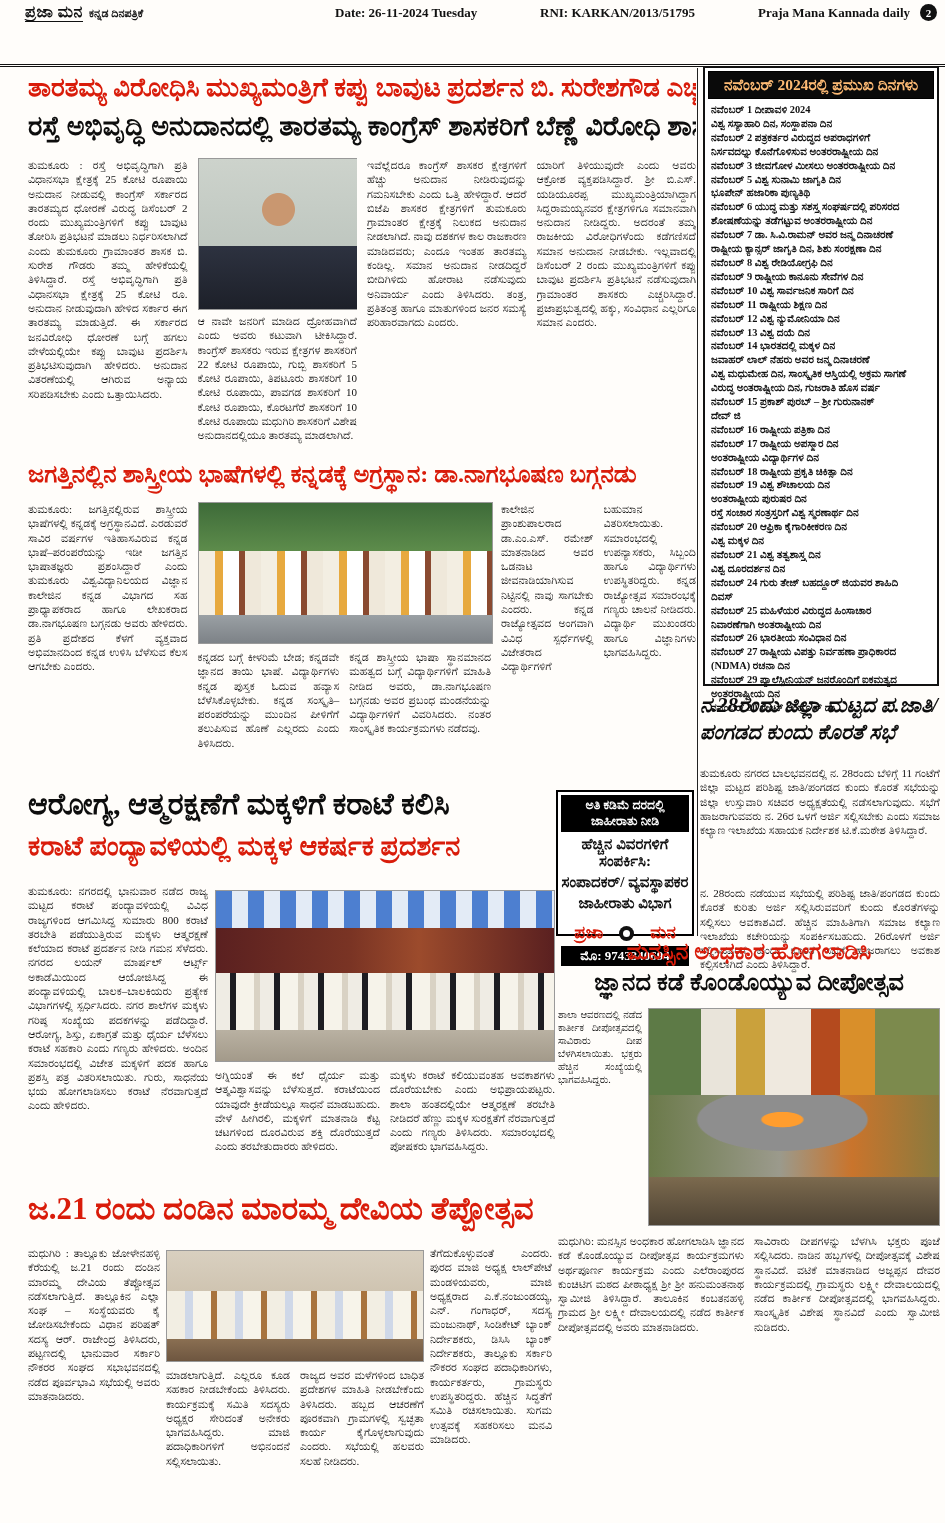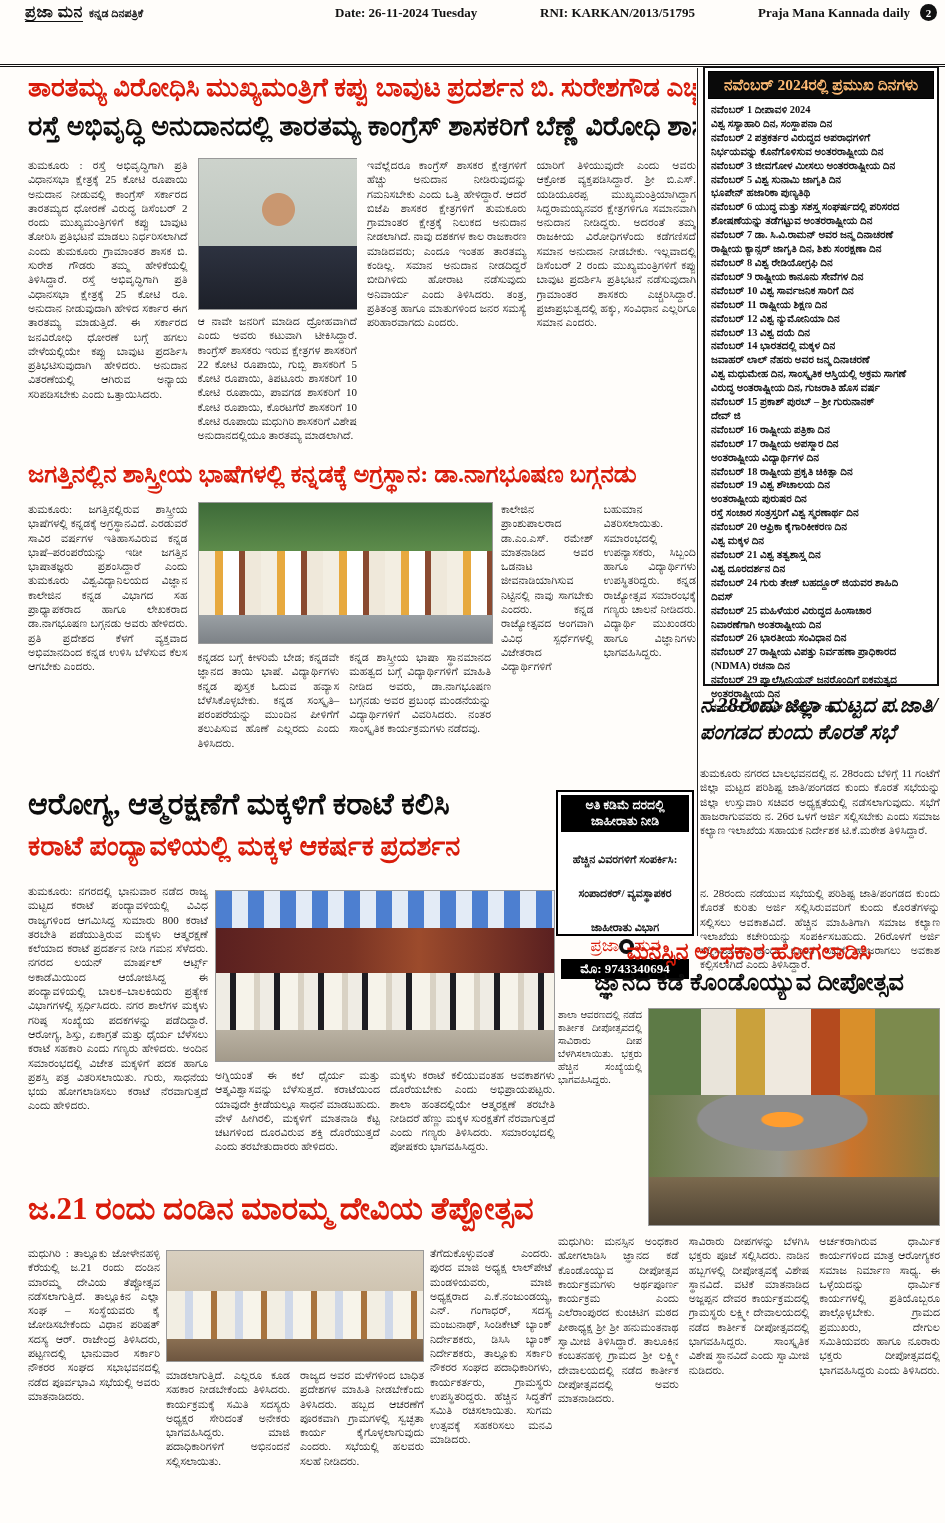--- a/index.html
+++ b/index.html
@@ -24,22 +24,22 @@
   .twocol{column-count:2;column-gap:10px;}
   
   .daysbox{border:2px solid #111;background:#fff;padding:3px;}
   .daysbanner{background:#0a0a0a;color:#fdba74;font-weight:bold;font-size:15.5px;
               text-align:center;padding:4px 2px;border:1px solid #000;}
   .dayline{font-size:10.4px;font-weight:bold;line-height:13.9px;white-space:nowrap;overflow:hidden;}
   .dayslist{padding:4px 3px 0 3px;}
   
   .adbox{border:2px solid #000;background:#fff;padding:3px;text-align:center;}
   .adbanner{background:#000;color:#fff;font-weight:bold;font-size:12.5px;line-height:1.25;padding:3px 1px;}
-  .adsmall{font-size:11px;font-weight:bold;margin-top:21px;}
-  .adbrand{color:#d91c0a;font-weight:normal;font-size:17px;display:flex;align-items:center;justify-content:center;gap:0;margin-top:2px;}
+  .adsmall{font-size:15px;font-weight:bold;margin-top:4px;}
+  .adbrand{color:#d91c0a;font-weight:bold;font-size:17px;display:flex;align-items:center;justify-content:center;gap:16px;margin-top:11px;}
   .adphone{background:#000;color:#fff;font-weight:bold;font-size:13px;margin-top:3px;padding:2px 0;}
   .brandicon{width:15px;height:15px;border-radius:50%;background:#111;position:relative;}
   .brandicon:after{content:"";position:absolute;left:4px;top:4px;width:7px;height:7px;border-radius:50%;background:#fff;}
   
   .photo{overflow:hidden;border:1px solid #999;}
   .strip{width:100%;}
 </style>
 </head>
 <body>
 
@@ -71,21 +71,21 @@
   <div class="col bodytxt">ಇವೆಲ್ಲೆದರೂ ಕಾಂಗ್ರೆಸ್ ಶಾಸಕರ ಕ್ಷೇತ್ರಗಳಿಗೆ ಹೆಚ್ಚು ಅನುದಾನ ನೀಡಿರುವುದನ್ನು ಗಮನಿಸಬೇಕು ಎಂದು ಒತ್ತಿ ಹೇಳಿದ್ದಾರೆ. ಆದರೆ ಬಿಜೆಪಿ ಶಾಸಕರ ಕ್ಷೇತ್ರಗಳಿಗೆ ತುಮಕೂರು ಗ್ರಾಮಾಂತರ ಕ್ಷೇತ್ರಕ್ಕೆ ನಿಲುಕದ ಅನುದಾನ ನೀಡಲಾಗಿದೆ. ನಾವು ದಶಕಗಳ ಕಾಲ ರಾಜಕಾರಣ ಮಾಡಿದವರು; ಎಂದೂ ಇಂತಹ ತಾರತಮ್ಯ ಕಂಡಿಲ್ಲ. ಸಮಾನ ಅನುದಾನ ನೀಡದಿದ್ದರೆ ಬೀದಿಗಿಳಿದು ಹೋರಾಟ ನಡೆಸುವುದು ಅನಿವಾರ್ಯ ಎಂದು ತಿಳಿಸಿದರು. ತಂತ್ರ, ಪ್ರತಿತಂತ್ರ ಹಾಗೂ ಮಾತುಗಳಿಂದ ಜನರ ಸಮಸ್ಯೆ ಪರಿಹಾರವಾಗದು ಎಂದರು.</div>
   <div class="col bodytxt">ಯಾರಿಗೆ ತಿಳಿಯುವುದೇ ಎಂದು ಅವರು ಆಕ್ರೋಶ ವ್ಯಕ್ತಪಡಿಸಿದ್ದಾರೆ. ಶ್ರೀ ಬಿ.ಎಸ್. ಯಡಿಯೂರಪ್ಪ ಮುಖ್ಯಮಂತ್ರಿಯಾಗಿದ್ದಾಗ ಸಿದ್ದರಾಮಯ್ಯನವರ ಕ್ಷೇತ್ರಗಳಿಗೂ ಸಮಾನವಾಗಿ ಅನುದಾನ ನೀಡಿದ್ದರು. ಅದರಂತೆ ತಮ್ಮ ರಾಜಕೀಯ ವಿರೋಧಿಗಳೆಂದು ಕಡೆಗಣಿಸದೆ ಸಮಾನ ಅನುದಾನ ನೀಡಬೇಕು. ಇಲ್ಲವಾದಲ್ಲಿ ಡಿಸೆಂಬರ್ 2 ರಂದು ಮುಖ್ಯಮಂತ್ರಿಗಳಿಗೆ ಕಪ್ಪು ಬಾವುಟ ಪ್ರದರ್ಶಿಸಿ ಪ್ರತಿಭಟನೆ ನಡೆಸುವುದಾಗಿ ಗ್ರಾಮಾಂತರ ಶಾಸಕರು ಎಚ್ಚರಿಸಿದ್ದಾರೆ. ಪ್ರಜಾಪ್ರಭುತ್ವದಲ್ಲಿ ಹಕ್ಕು, ಸಂವಿಧಾನ ಎಲ್ಲರಿಗೂ ಸಮಾನ ಎಂದರು.</div>
 </div>
 
 <div class="abs daysbox" style="left:703px;top:66px;width:236px;height:620px;">
   <div class="daysbanner">ನವೆಂಬರ್ 2024ರಲ್ಲಿ ಪ್ರಮುಖ ದಿನಗಳು</div>
   <div class="dayslist">
       <div class="dayline">ನವೆಂಬರ್ 1        ದೀಪಾವಳಿ 2024</div>
       <div class="dayline">ವಿಶ್ವ ಸಸ್ಯಾಹಾರಿ ದಿನ, ಸಂಸ್ಥಾಪನಾ ದಿನ</div>
       <div class="dayline">ನವೆಂಬರ್ 2     ಪತ್ರಕರ್ತರ ವಿರುದ್ಧದ ಅಪರಾಧಗಳಿಗೆ</div>
-      <div class="dayline">ನಿರ್ಭಯವನ್ನು ಕೊನೆಗೊಳಿಸುವ ಅಂತರರಾಷ್ಟ್ರೀಯ ದಿನ</div>
+      <div class="dayline">ನಿರ್ಸವದಲ್ನು ಕೊನೆಗೊಳಿಸುವ ಅಂತರರಾಷ್ಟ್ರೀಯ ದಿನ</div>
       <div class="dayline">ನವೆಂಬರ್ 3  ಜೀವಗೋಳ ಮೀಸಲು ಅಂತರರಾಷ್ಟ್ರೀಯ ದಿನ</div>
       <div class="dayline">ನವೆಂಬರ್ 5  ವಿಶ್ವ ಸುನಾಮಿ ಜಾಗೃತಿ ದಿನ</div>
       <div class="dayline">            ಭೂಪೇನ್ ಹಜಾರಿಕಾ ಪುಣ್ಯತಿಥಿ</div>
       <div class="dayline">ನವೆಂಬರ್ 6  ಯುದ್ಧ ಮತ್ತು ಸಶಸ್ತ್ರ ಸಂಘರ್ಷದಲ್ಲಿ ಪರಿಸರದ</div>
       <div class="dayline">ಶೋಷಣೆಯನ್ನು ತಡೆಗಟ್ಟುವ ಅಂತರರಾಷ್ಟ್ರೀಯ ದಿನ</div>
       <div class="dayline">ನವೆಂಬರ್ 7  ಡಾ. ಸಿ.ವಿ.ರಾಮನ್ ಅವರ ಜನ್ಮ ದಿನಾಚರಣೆ</div>
       <div class="dayline">ರಾಷ್ಟ್ರೀಯ ಕ್ಯಾನ್ಸರ್ ಜಾಗೃತಿ ದಿನ, ಶಿಶು ಸಂರಕ್ಷಣಾ ದಿನ</div>
       <div class="dayline">ನವೆಂಬರ್ 8  ವಿಶ್ವ ರೇಡಿಯೋಗ್ರಫಿ ದಿನ</div>
       <div class="dayline">ನವೆಂಬರ್ 9  ರಾಷ್ಟ್ರೀಯ ಕಾನೂನು ಸೇವೆಗಳ ದಿನ</div>
       <div class="dayline">ನವೆಂಬರ್ 10  ವಿಶ್ವ ಸಾರ್ವಜನಿಕ ಸಾರಿಗೆ ದಿನ</div>
@@ -186,21 +186,20 @@
 
 <div class="abs photo" style="left:648px;top:1008px;width:292px;height:218px;">
   <div class="strip" style="height:40%;background:linear-gradient(90deg,#5d7a46 0 18%,#e9e4da 18% 30%,#caa13c 30% 40%,#efe9df 40% 56%,#b44a1e 56% 66%,#d98f2a 66% 78%,#7c8a4d 78% 100%);"></div>
   <div class="strip" style="height:38%;background:radial-gradient(ellipse at 46% 30%, #ff9d2e 0 9%, #8e8e8e 10% 38%, rgba(0,0,0,0) 39%),linear-gradient(90deg,#6b7a4a,#9b9a8c 45%,#c9742c 70%,#8a7a3e);"></div>
   <div class="strip" style="height:22%;background:linear-gradient(180deg,#7c6a4e,#4e4334);"></div>
 </div>
 
 <div class="abs cols" style="left:558px;top:1234px;width:382px;height:282px;justify-content:flex-end;">
   <div class="col bodytxt">ಮಧುಗಿರಿ: ಮನಸ್ಸಿನ ಅಂಧಕಾರ ಹೋಗಲಾಡಿಸಿ ಜ್ಞಾನದ ಕಡೆ ಕೊಂಡೊಯ್ಯುವ ದೀಪೋತ್ಸವ ಕಾರ್ಯಕ್ರಮಗಳು ಅರ್ಥಪೂರ್ಣ ಕಾರ್ಯಕ್ರಮ ಎಂದು ಎಲೆರಾಂಪುರದ ಕುಂಚಿಟಿಗ ಮಠದ ಪೀಠಾಧ್ಯಕ್ಷ ಶ್ರೀ ಶ್ರೀ ಹನುಮಂತನಾಥ ಸ್ವಾಮೀಜಿ ತಿಳಿಸಿದ್ದಾರೆ. ತಾಲೂಕಿನ ಕಂಬತನಹಳ್ಳಿ ಗ್ರಾಮದ ಶ್ರೀ ಲಕ್ಷ್ಮೀ ದೇವಾಲಯದಲ್ಲಿ ನಡೆದ ಕಾರ್ತೀಕ ದೀಪೋತ್ಸವದಲ್ಲಿ ಅವರು ಮಾತನಾಡಿದರು.</div>
   <div class="col bodytxt">ಸಾವಿರಾರು ದೀಪಗಳನ್ನು ಬೆಳಗಿಸಿ ಭಕ್ತರು ಪೂಜೆ ಸಲ್ಲಿಸಿದರು. ನಾಡಿನ ಹಬ್ಬಗಳಲ್ಲಿ ದೀಪೋತ್ಸವಕ್ಕೆ ವಿಶೇಷ ಸ್ಥಾನವಿದೆ. ವಟಿಕೆ ಮಾತನಾಡಿದ ಅಜ್ಜಪ್ಪನ ದೇವರ ಕಾರ್ಯಕ್ರಮದಲ್ಲಿ ಗ್ರಾಮಸ್ಥರು ಲಕ್ಷ್ಮೀ ದೇವಾಲಯದಲ್ಲಿ ನಡೆದ ಕಾರ್ತೀಕ ದೀಪೋತ್ಸವದಲ್ಲಿ ಭಾಗವಹಿಸಿದ್ದರು. ಸಾಂಸ್ಕೃತಿಕ ವಿಶೇಷ ಸ್ಥಾನವಿದೆ ಎಂದು ಸ್ವಾಮೀಜಿ ನುಡಿದರು.</div>
-  <div class="col bodytxt">ಅರ್ಚಕರಾಗಿರುವ ಧಾರ್ಮಿಕ ಕಾರ್ಯಗಳಿಂದ ಮಾತ್ರ ಆರೋಗ್ಯಕರ ಸಮಾಜ ನಿರ್ಮಾಣ ಸಾಧ್ಯ. ಈ ಒಳ್ಳೆಯದನ್ನು ಧಾರ್ಮಿಕ ಕಾರ್ಯಗಳಲ್ಲಿ ಪ್ರತಿಯೊಬ್ಬರೂ ಪಾಲ್ಗೊಳ್ಳಬೇಕು. ಗ್ರಾಮದ ಪ್ರಮುಖರು, ದೇಗುಲ ಸಮಿತಿಯವರು ಹಾಗೂ ನೂರಾರು ಭಕ್ತರು ದೀಪೋತ್ಸವದಲ್ಲಿ ಭಾಗವಹಿಸಿದ್ದರು ಎಂದು ತಿಳಿಸಿದರು.</div>
 </div>
 
 <div class="abs h-red" style="left:28px;top:1192px;width:612px;height:42px;font-size:31px;white-space:nowrap;">ಜ.21 ರಂದು ದಂಡಿನ ಮಾರಮ್ಮ ದೇವಿಯ ತೆಪ್ಪೋತ್ಸವ</div>
 
 <div class="abs bodytxt" style="left:28px;top:1246px;width:132px;height:270px;">ಮಧುಗಿರಿ : ತಾಲ್ಲೂಕು ಜೋಳೇನಹಳ್ಳಿ ಕೆರೆಯಲ್ಲಿ ಜ.21 ರಂದು ದಂಡಿನ ಮಾರಮ್ಮ ದೇವಿಯ ತೆಪ್ಪೋತ್ಸವ ನಡೆಸಲಾಗುತ್ತಿದೆ. ತಾಲ್ಲೂಕಿನ ಎಲ್ಲಾ ಸಂಘ – ಸಂಸ್ಥೆಯವರು ಕೈ ಜೋಡಿಸಬೇಕೆಂದು ವಿಧಾನ ಪರಿಷತ್ ಸದಸ್ಯ ಆರ್. ರಾಜೇಂದ್ರ ತಿಳಿಸಿದರು, ಪಟ್ಟಣದಲ್ಲಿ ಭಾನುವಾರ ಸರ್ಕಾರಿ ನೌಕರರ ಸಂಘದ ಸಭಾಭವನದಲ್ಲಿ ನಡೆದ ಪೂರ್ವಭಾವಿ ಸಭೆಯಲ್ಲಿ ಅವರು ಮಾತನಾಡಿದರು.</div>
 
 <div class="abs photo" style="left:166px;top:1250px;width:258px;height:112px;">
   <div class="strip" style="height:36%;background:linear-gradient(180deg,#d9d0c0,#cfc4b1);"></div>
   <div class="strip" style="height:44%;background:repeating-linear-gradient(90deg,#f2eee3 0 18px,#cfd8e8 18px 26px,#f7f4ea 26px 44px,#a8743f 44px 50px);"></div>
   <div class="strip" style="height:20%;background:linear-gradient(180deg,#8a6f52,#6e5640);"></div>

